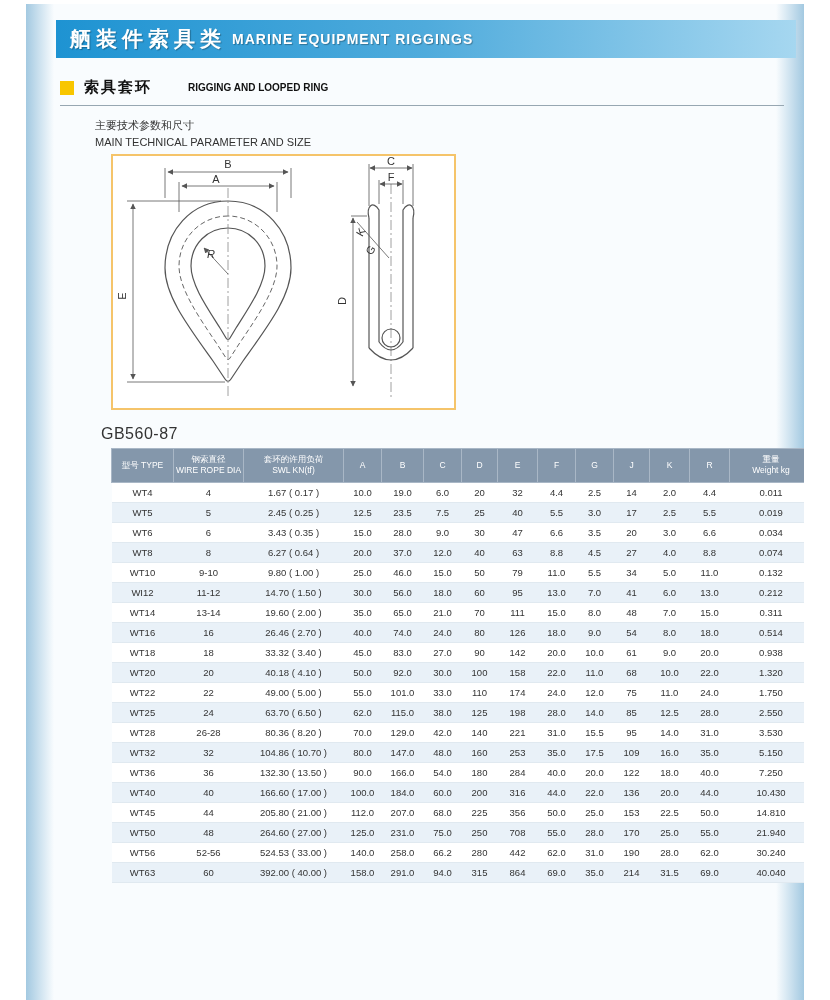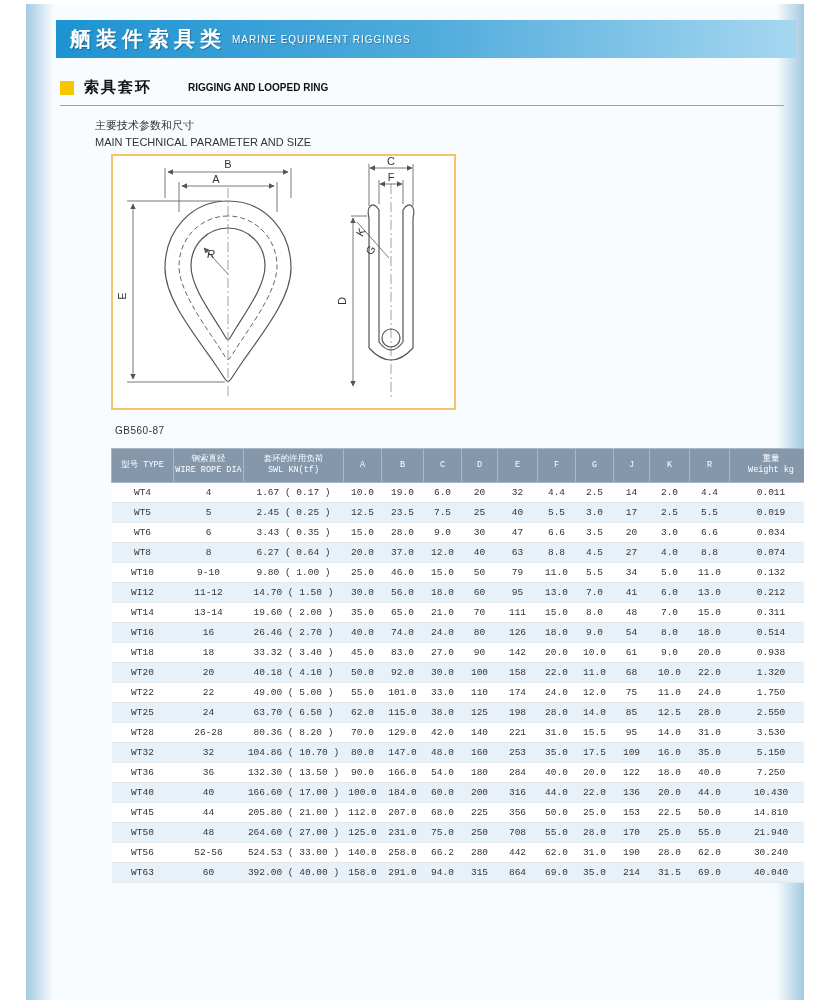--- a/index.html
+++ b/index.html
@@ -7,38 +7,38 @@
   .page { position:relative; width:778px; height:1000px; background:#f9fcfe; overflow:hidden; margin:4px auto; }
   .edge { position:absolute; top:0; bottom:0; width:28px; pointer-events:none; }
   .edge-left  { left:0;  background:linear-gradient(to right, #a3c9e1, rgba(249,252,254,0)); }
   .edge-right { right:0; background:linear-gradient(to left,  #a3c9e1, rgba(249,252,254,0)); }
 
   .banner { position:absolute; left:30px; right:8px; top:16px; height:38px;
             background:linear-gradient(to right,#1e93d2 0%, #4fabdc 50%, #a6d7f0 100%);
             display:flex; align-items:center; padding-left:14px; }
   .banner-cn { color:#ffffff; font-size:21px; font-weight:bold; letter-spacing:5px;
                text-shadow:1px 1px 1px rgba(0,0,0,.3); white-space:nowrap; }
-  .banner-en { color:#ffffff; font-size:10px; font-weight:normal; margin-left:6px; letter-spacing:1px;
+  .banner-en { color:#ffffff; font-size:14px; font-weight:bold; margin-left:6px; letter-spacing:1px;
                text-shadow:1px 1px 1px rgba(0,0,0,.3); white-space:nowrap; }
 
   .section-head { position:absolute; left:34px; right:20px; top:74px; display:flex; align-items:center;
                   border-bottom:1px solid #97a7b2; padding-bottom:8px; }
   .bullet { width:14px; height:14px; background:#f8c600; margin-right:10px; flex:0 0 auto; }
   .sec-cn { font-size:15px; font-weight:bold; color:#111111; letter-spacing:2px; white-space:nowrap; }
   .sec-en { font-size:10px; font-weight:bold; color:#111111; margin-left:8px; white-space:nowrap;padding-left:28px; }
 
   .intro { position:absolute; left:69px; top:113px; font-size:11px; color:#333333; line-height:1.55; }
 
   .diagram-box { position:absolute; left:85px; top:150px; width:345px; height:256px;
                  border:2px solid #f5c46a; background:#ffffff; }
   .diagram-box svg { display:block; }
 
-  .standard { position:absolute; left:89px; top:421px; font-size:10px; color:#333333; letter-spacing:.5px; }
-
-  .table-wrap { position:absolute; left:85px; top:444px; width:702px;font-family:Liberation Mono, monospace; }
+  .standard { position:absolute; left:75px; top:421px; font-size:16px; color:#333333; letter-spacing:.5px; }
+
+  .table-wrap { position:absolute; left:85px; top:444px; width:702px; }
   table { width:100%; border-collapse:collapse; table-layout:fixed; }
   th { background:#8497ab; color:#ffffff; font-weight:normal; font-size:8.5px; padding:5px 1px;
        border:1px solid #a9b7c6; line-height:1.35; text-align:center; vertical-align:middle; }
   td { text-align:center; font-size:9.5px; color:#333333; padding:4px 1px;
        border-bottom:1px solid #e0e9f0; background:#ffffff; overflow:hidden; white-space:nowrap; }
   tbody tr:nth-child(even) td { background:#e9f1f8; }
 
   .dimtext { font-size:11px; fill:#333333; font-family:"Liberation Sans","DejaVu Sans",sans-serif; }
 </style>
 </head>

